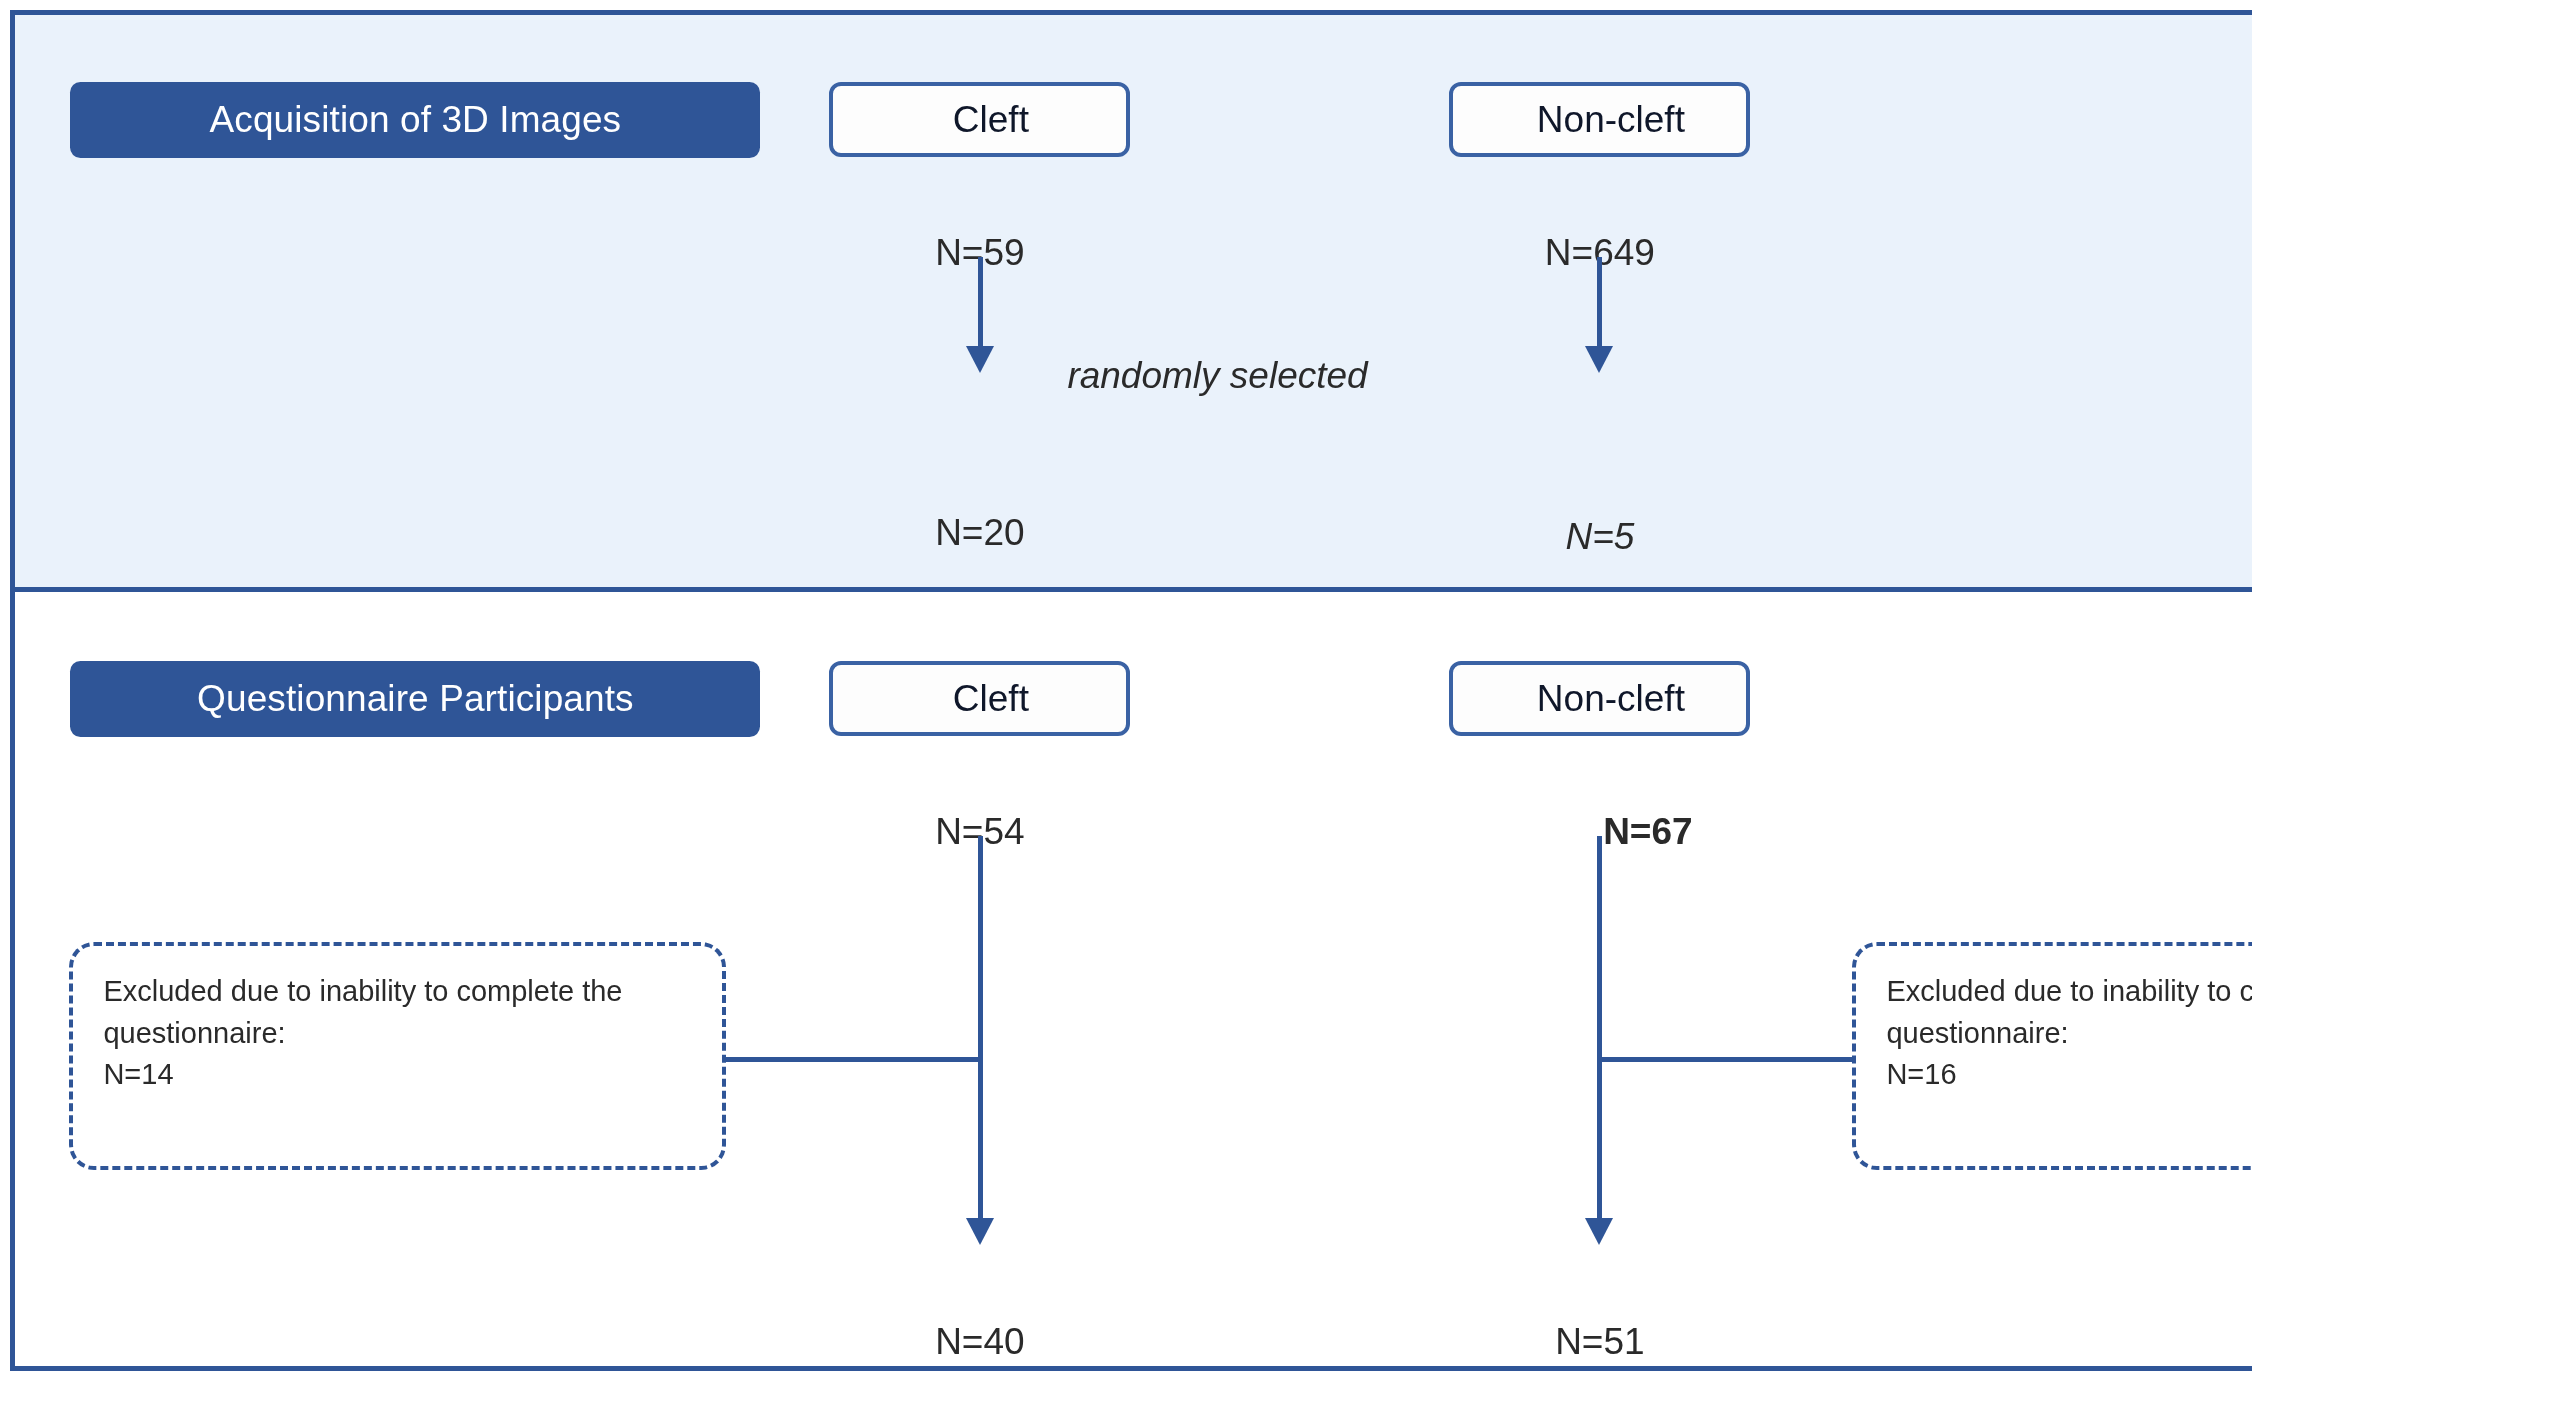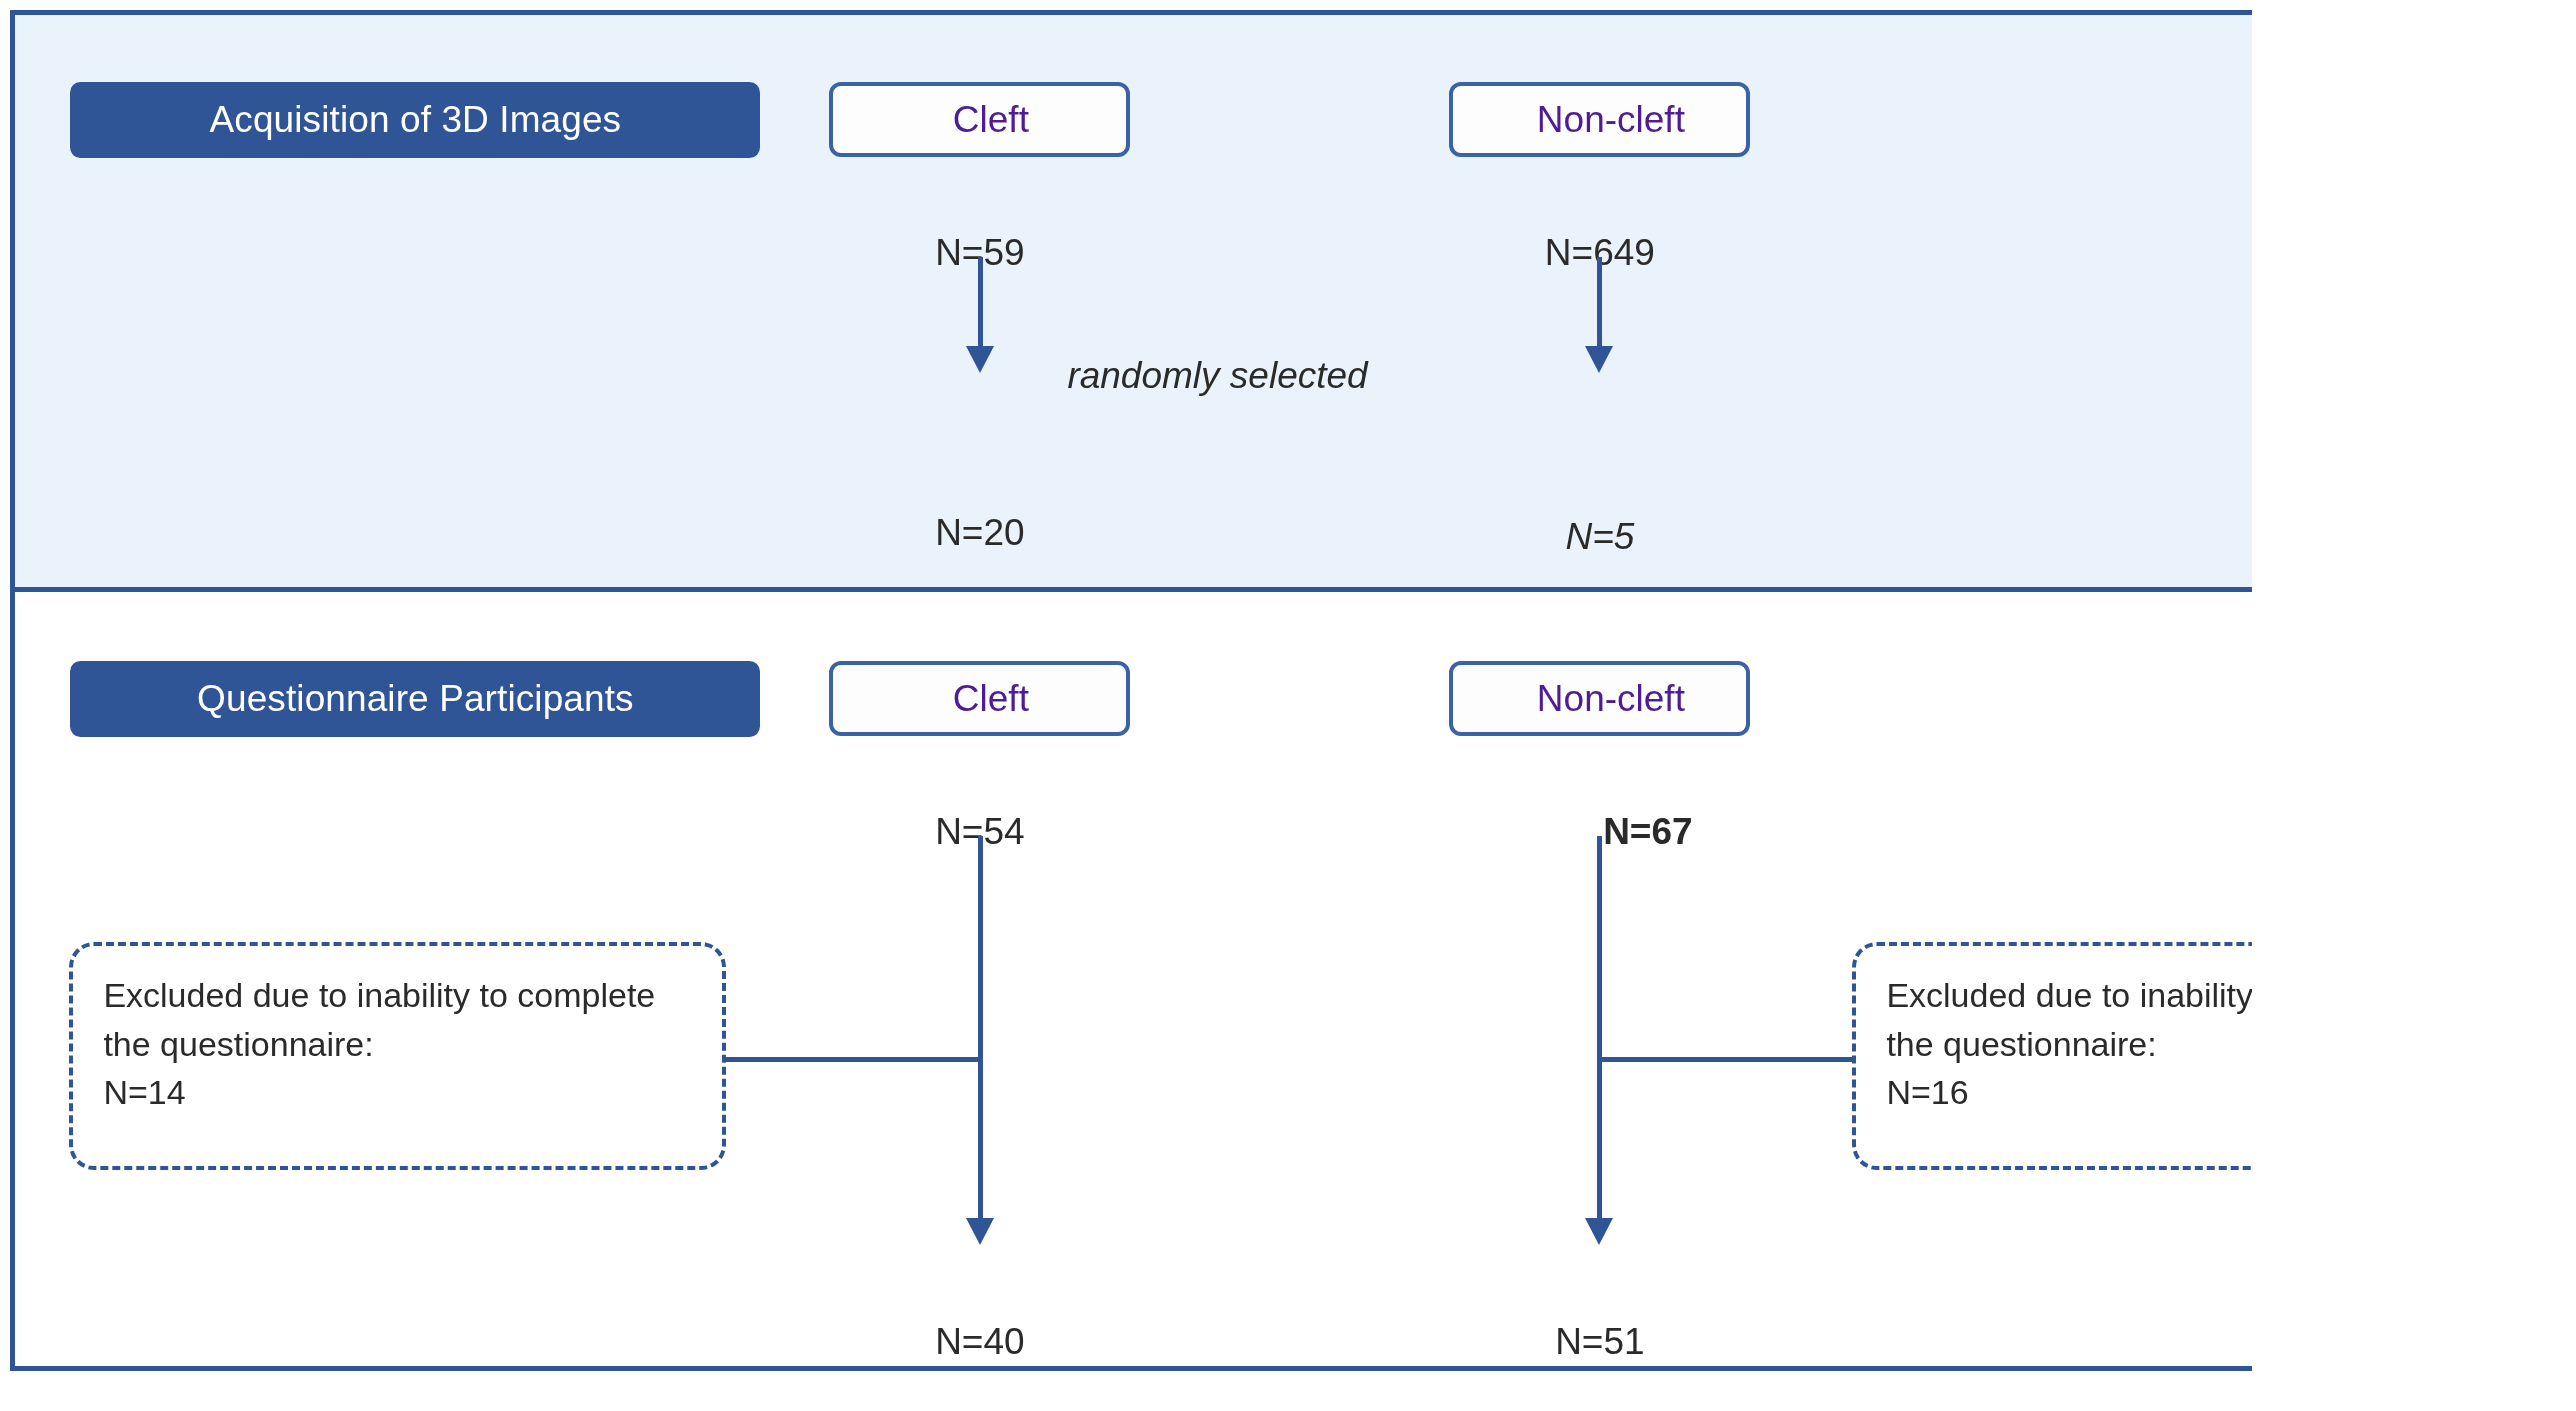--- a/index.html
+++ b/index.html
@@ -57,21 +57,21 @@
   
   .group-box {
     position: absolute;
     background: #FDFDFD;
     border: 4.5px solid #3A62A4;
     border-radius: 12px;
     display: flex;
     align-items: center;
     justify-content: center;
     font-size: 37px;
-    color: #4c1d95;
+    color: #0f172a;
     box-sizing: border-box;
     white-space: nowrap;
     padding-left: 22px;
   }
 
   
   .n-label {
     position: absolute;
     font-size: 37px;
     color: #2A2A2A;
@@ -90,21 +90,21 @@
   }
 
   
   .excl-box {
     position: absolute;
     border: 4.5px dashed #2F5597;
     border-radius: 25px;
     box-sizing: border-box;
     background: #FFFFFF;
     padding: 25px 30px;
-    font-size: 34px;
+    font-size: 29px;
     line-height: 1.42;
     color: #2A2A2A;
   }
 
   
   .v-line {
     position: absolute;
     width: 4.5px;
     background: #2F5597;
   }

